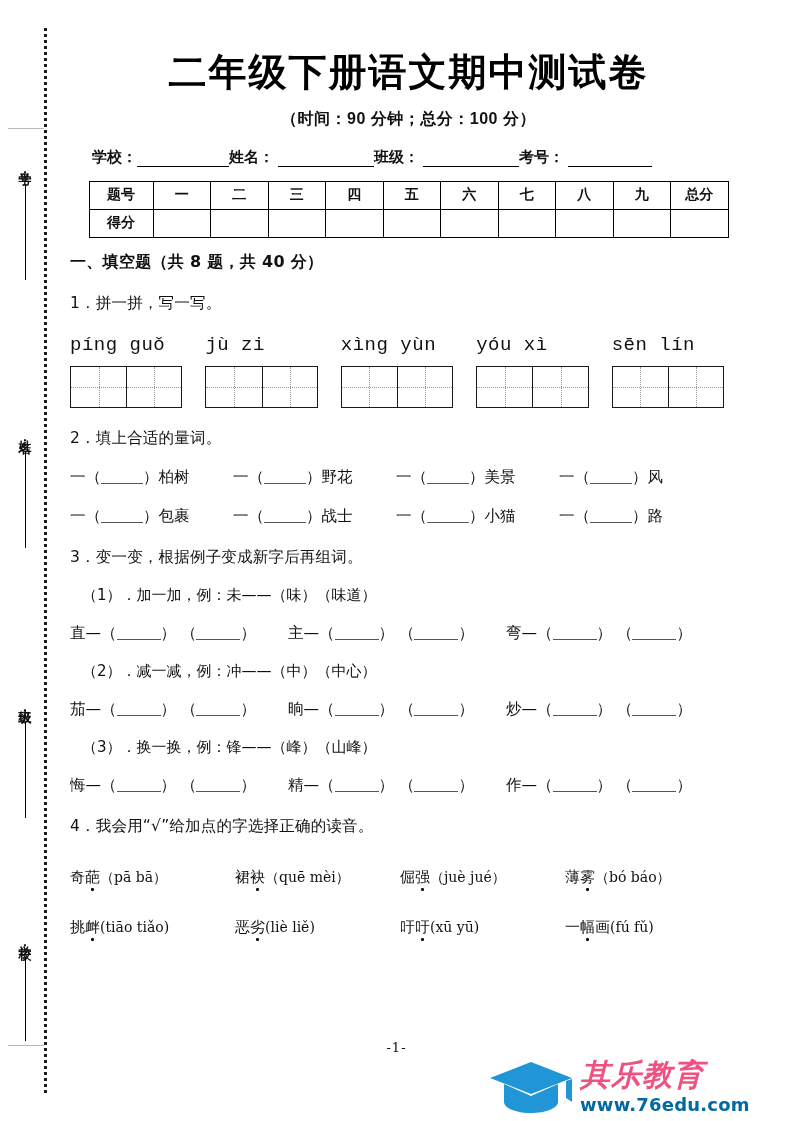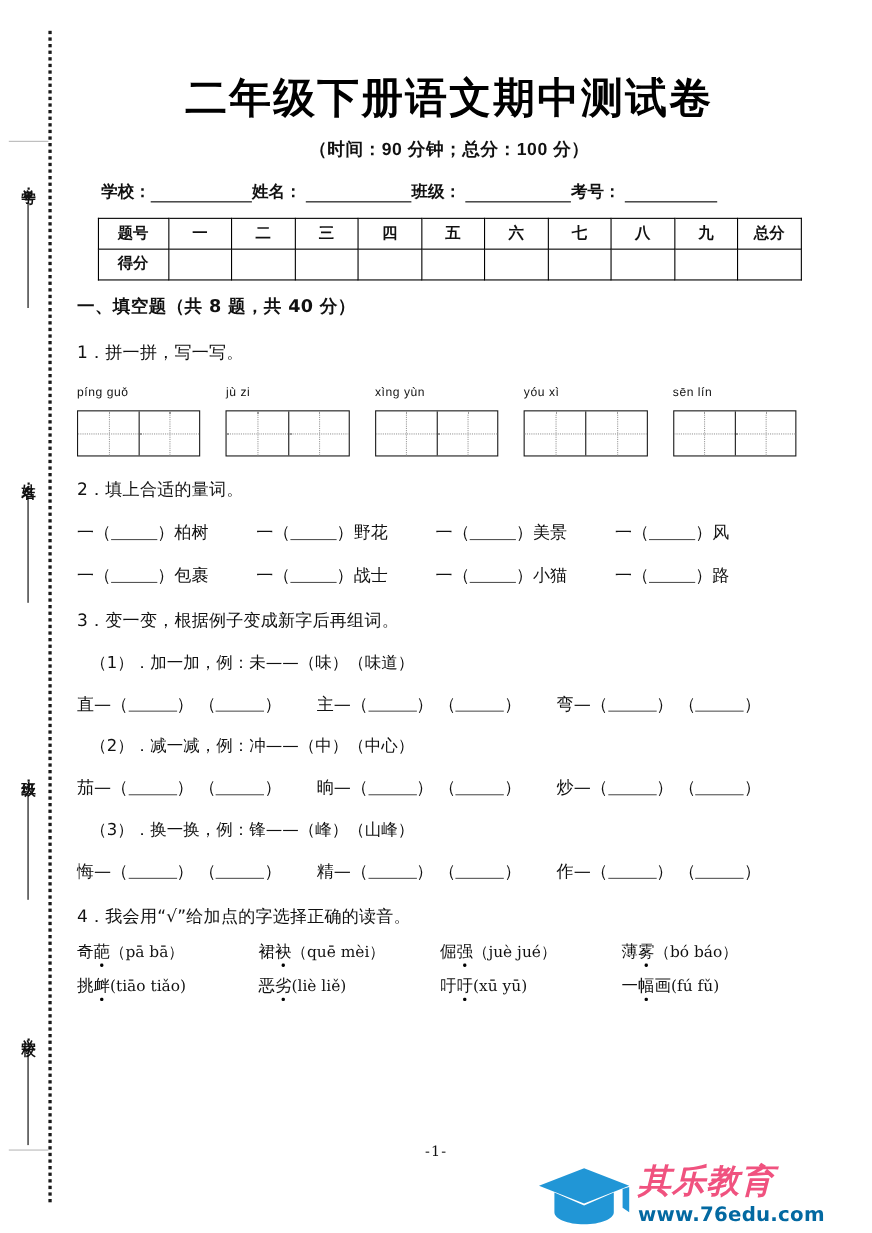--- a/index.html
+++ b/index.html
@@ -59,21 +59,21 @@
   
   #page {
     position: absolute;
     left: 56px; top: 0;
     width: 737px; height: 1121px;
     padding: 0 46px 0 14px;
   }
 
   #title {
     margin: 0;
-    padding-top: 68px;
+    padding-top: 51px;
     text-align: center;
     font-family: "DejaVu Serif", "Liberation Serif", serif;
     font-size: 38px;
     font-weight: bold;
     letter-spacing: 2px;
     line-height: 1.1;
     color: #000;
   }
   #subtitle {
     text-align: center;
@@ -138,22 +138,22 @@
   .q-sub {
     margin-top: 18px;
     font-size: 15px;
     padding-left: 12px;
   }
 
   
   #pinyin-row {
     display: flex;
     margin-top: 20px;
-    font-family: Liberation Sans, sans-serif;
-    font-size: 11px;
+    font-family: Liberation Mono, monospace;
+    font-size: 19px;
   }
   .pinyin-cell {
     width: 128px;
     margin-right: 23px;
     text-align: left;
     letter-spacing: 0.5px;
   }
 
   
   #grid-row {
@@ -216,21 +216,21 @@
   .blank-w {
     display: inline-block;
     width: 44px;
     border-bottom: 1.4px solid #555;
     vertical-align: -2px;
   }
 
   
   .pr-row {
     display: flex;
-    margin-top: 12px;
+    margin-top: 31px;
     font-size: 15px;
     align-items: baseline;
   }
   .pr-item { white-space: nowrap; }
   .pr-row.row-a .pr-item { width: 165px; }
   .pr-row.row-b .pr-item { width: 165px; }
   .dotted-char {
     position: relative;
     display: inline-block;
   }

